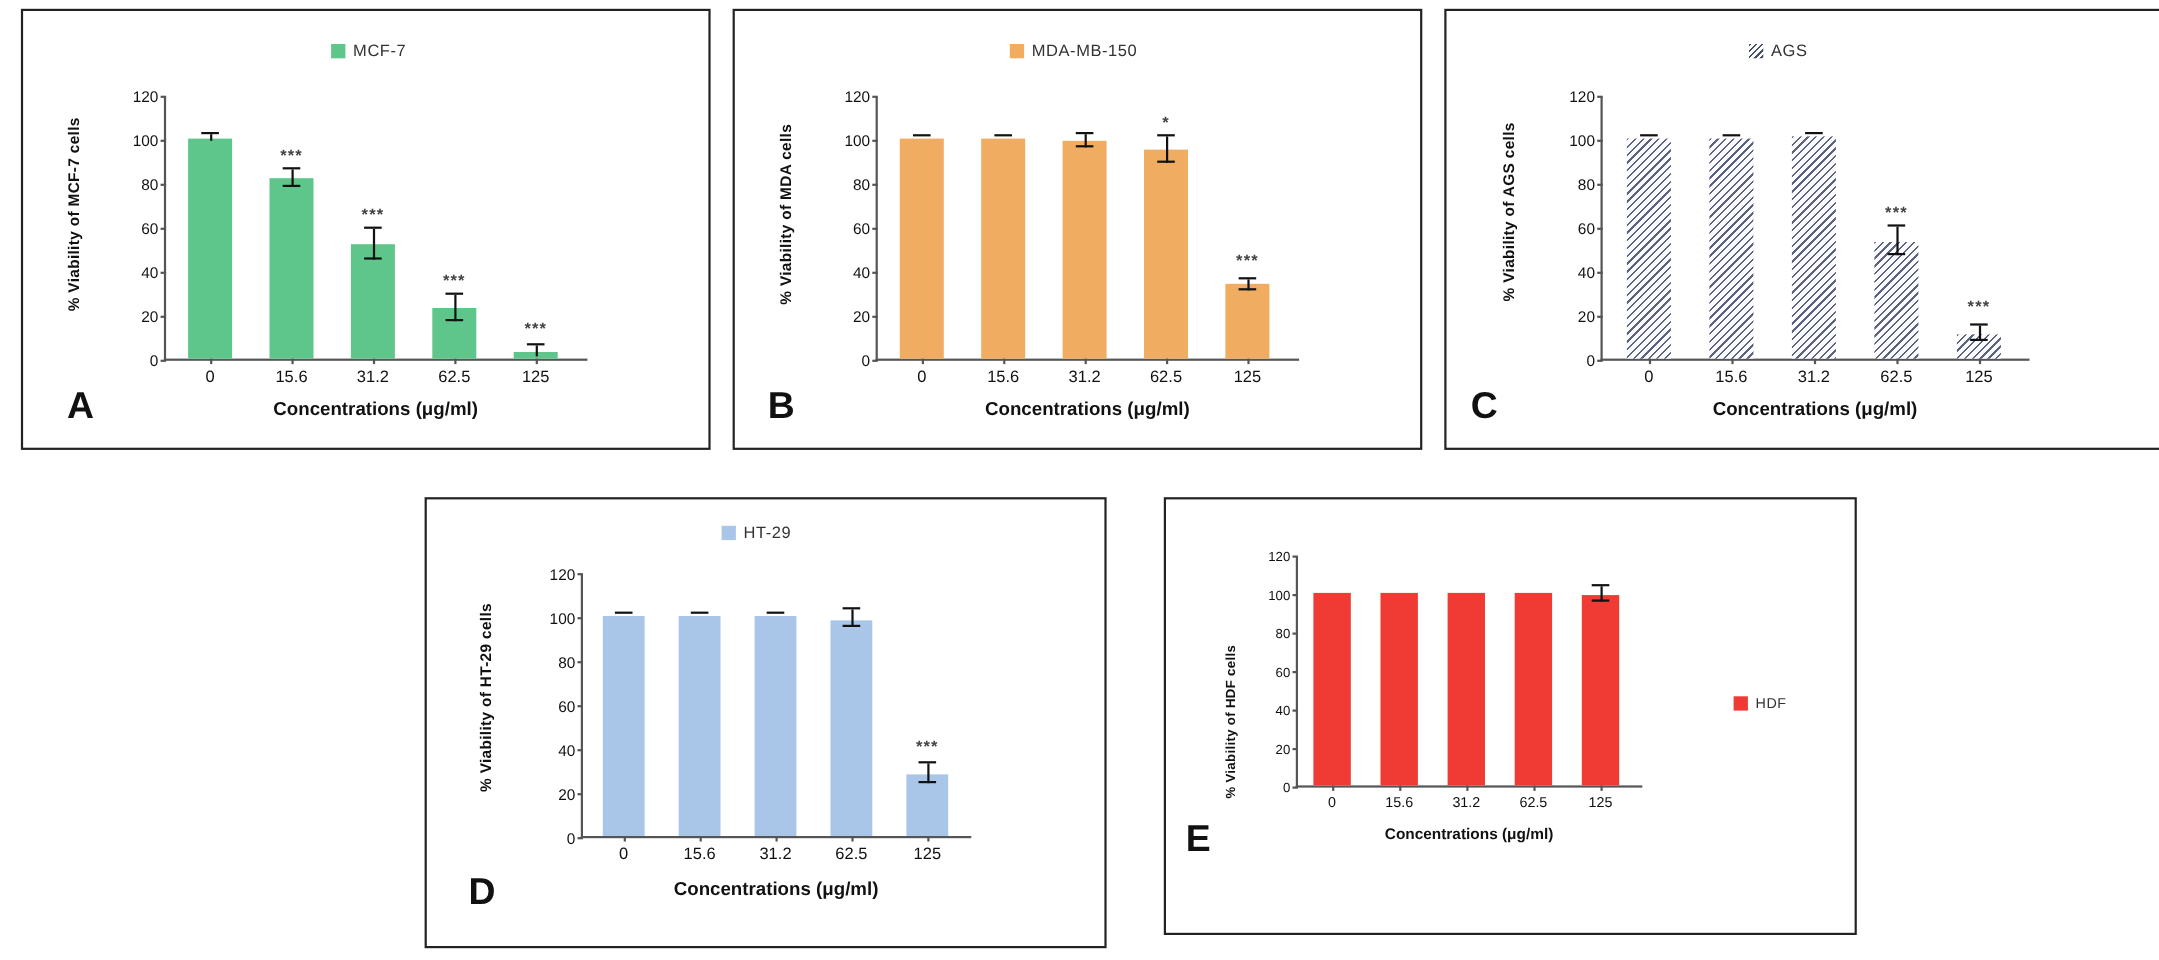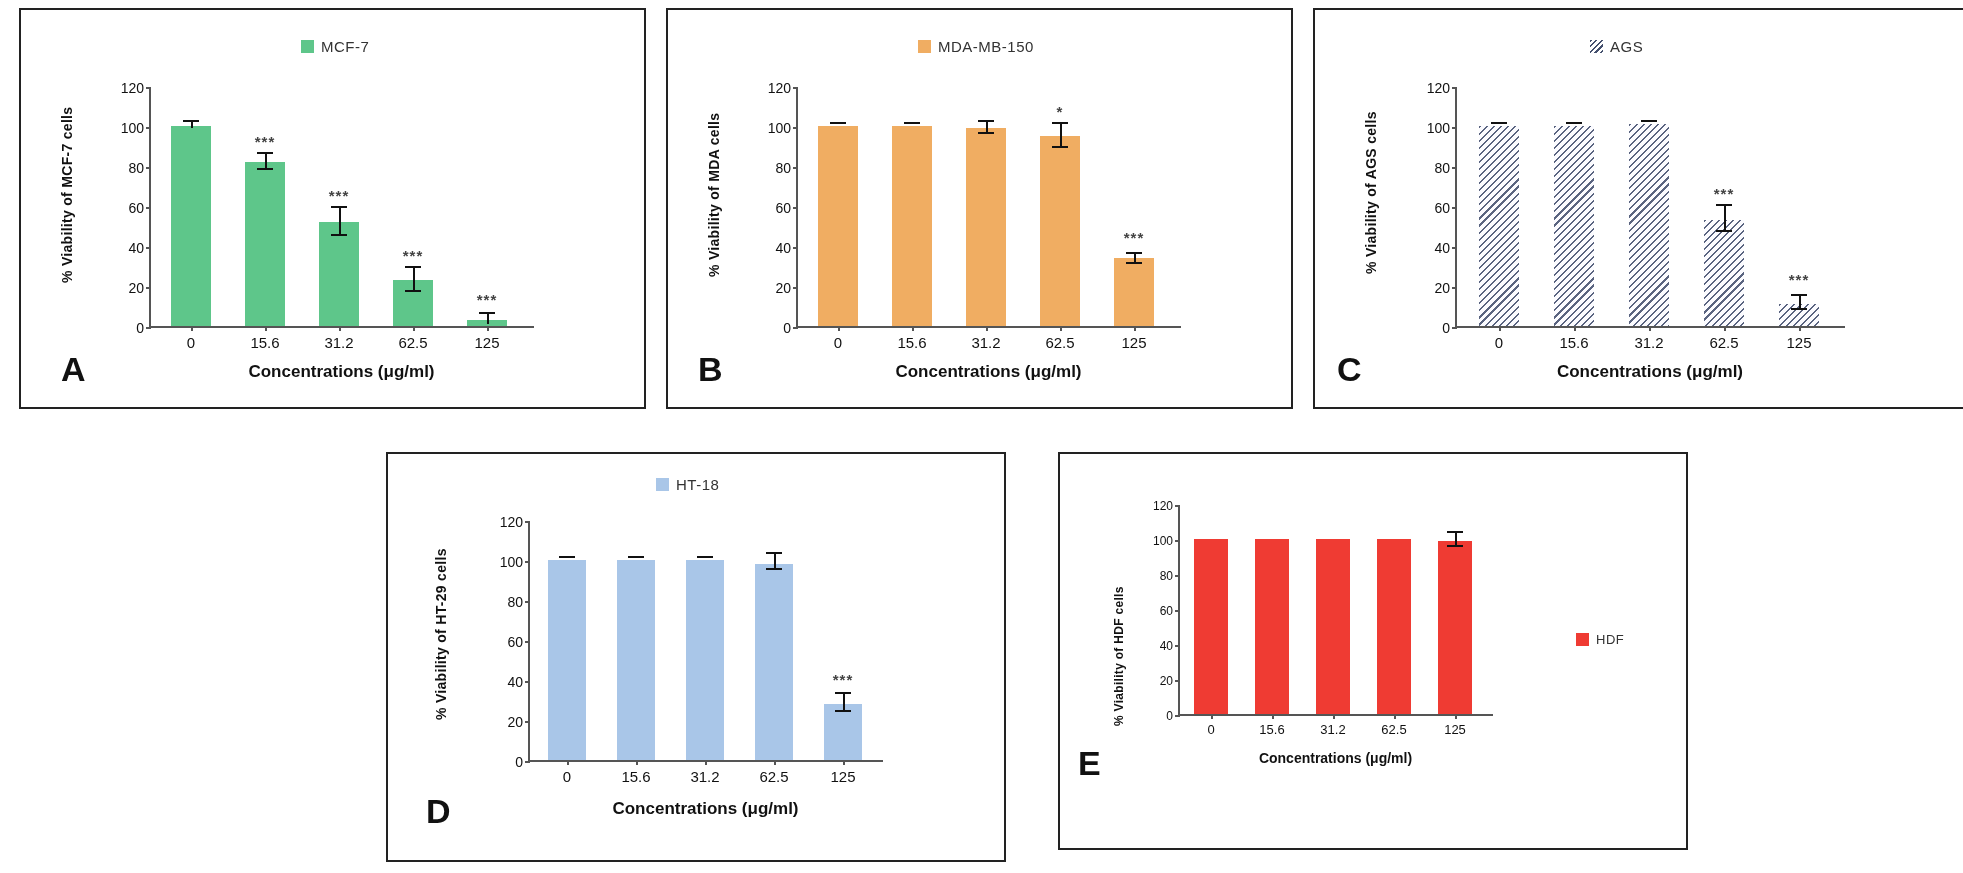--- a/index.html
+++ b/index.html
@@ -223,21 +223,21 @@
       <div class="xtick" style="left:342px;">125</div>
     </div>
 
     <div class="xaxis-title" style="left:140px;top:352px;width:390px;">Concentrations (μg/ml)</div>
     <div class="panel-letter" style="left:22px;top:340px;">C</div>
   </div>
 
   <div class="panel" style="left:375px;top:452px;width:620px;height:410px;">
     <div class="legend" style="left:268px;top:22px;">
       <span class="swatch" style="background:#a9c6e8;"></span>
-      <span class="lbl">HT-18</span>
+      <span class="lbl">HT-29</span>
     </div>
 
     <div class="yaxis-title" style="left:45px;top:70px;height:220px;width:20px;">% Viability of HT-29 cells</div>
 
     <div class="plot" style="left:140px;top:68px;width:355px;height:240px;">
       <div class="ytick" style="top:0px;">120</div>
         <div class="ytickmark" style="top:0px;"></div>
       <div class="ytick" style="top:40px;">100</div>
         <div class="ytickmark" style="top:40px;"></div>
       <div class="ytick" style="top:80px;">80</div>

